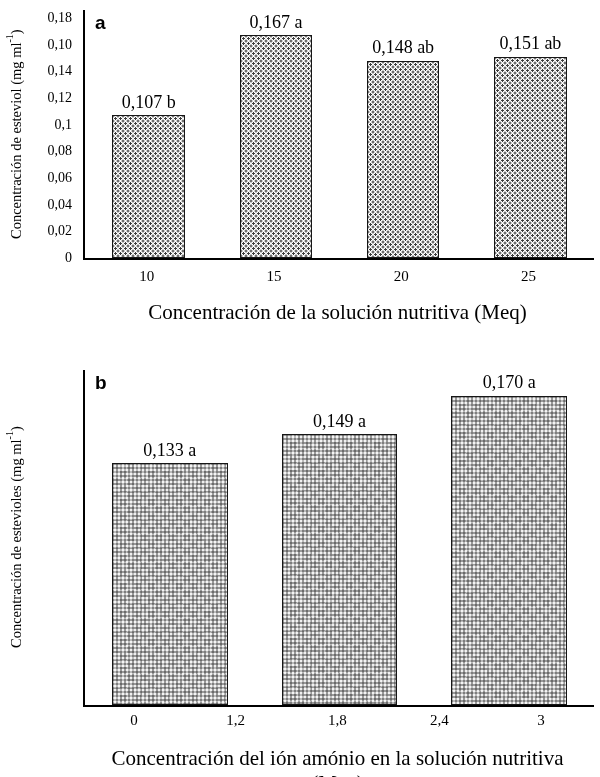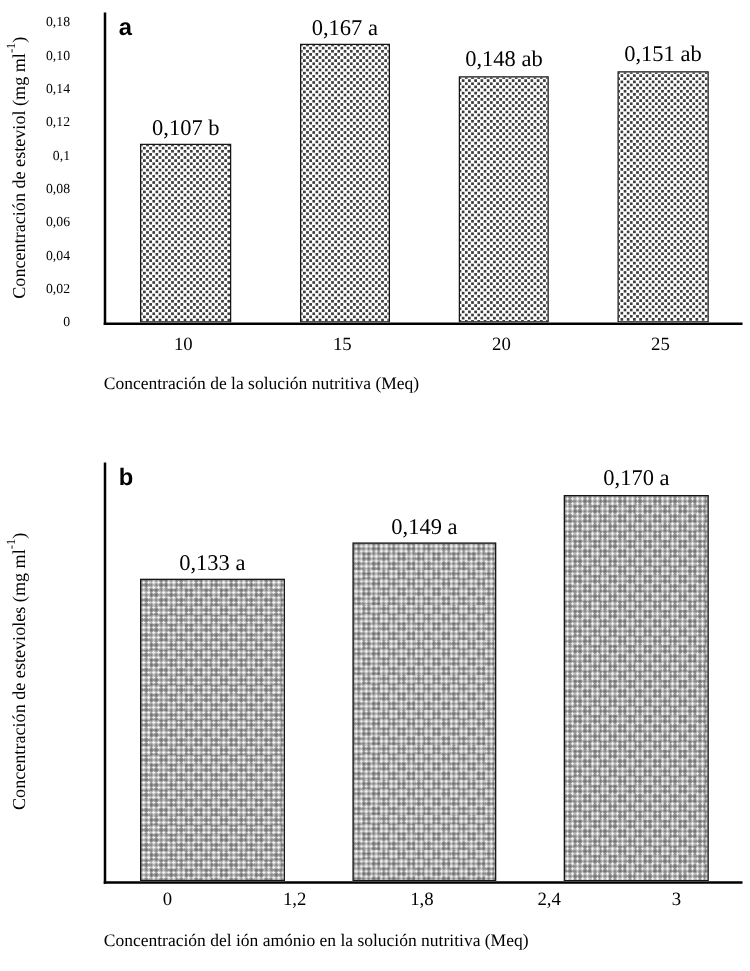--- a/index.html
+++ b/index.html
@@ -36,29 +36,29 @@
     background-position:0 0,2px 2px,0 0;
   }
   .val{
     position:absolute;bottom:calc(100% + 4px);left:50%;transform:translateX(-50%);
     white-space:nowrap;font-size:18px;line-height:1.1;
   }
   .yticks{position:absolute;width:76px;}
   #yticks-a{left:0;top:10px;height:248px;}
   #yticks-b{left:0;top:370px;height:335px;}
   .ytick{
-    position:absolute;right:20px;transform:translateY(-50%);
-    white-space:nowrap;font-size:11px;
+    position:absolute;right:4px;transform:translateY(-50%);
+    white-space:nowrap;font-size:14px;
   }
   .xlabels{position:absolute;left:83px;width:509px;display:flex;}
   #xlabels-a{top:268px;}
   #xlabels-b{top:712px;}
   .xlabel{flex:1 1 0;text-align:center;font-size:15px;}
   .xtitle{
-    position:absolute;left:83px;width:509px;font-size:14px;
+    position:absolute;left:83px;width:509px;text-align:center;font-size:21px;
   }
   #xtitle-a{top:300px;}
   #xtitle-b{top:746px;}
   .ytitle{
     position:absolute;left:4px;display:flex;align-items:center;justify-content:center;
     writing-mode:vertical-rl;transform:rotate(180deg);
     font-size:14.5px;white-space:nowrap;
   }
   #ytitle-a{top:10px;height:248px;}
   #ytitle-b{top:370px;height:335px;}

